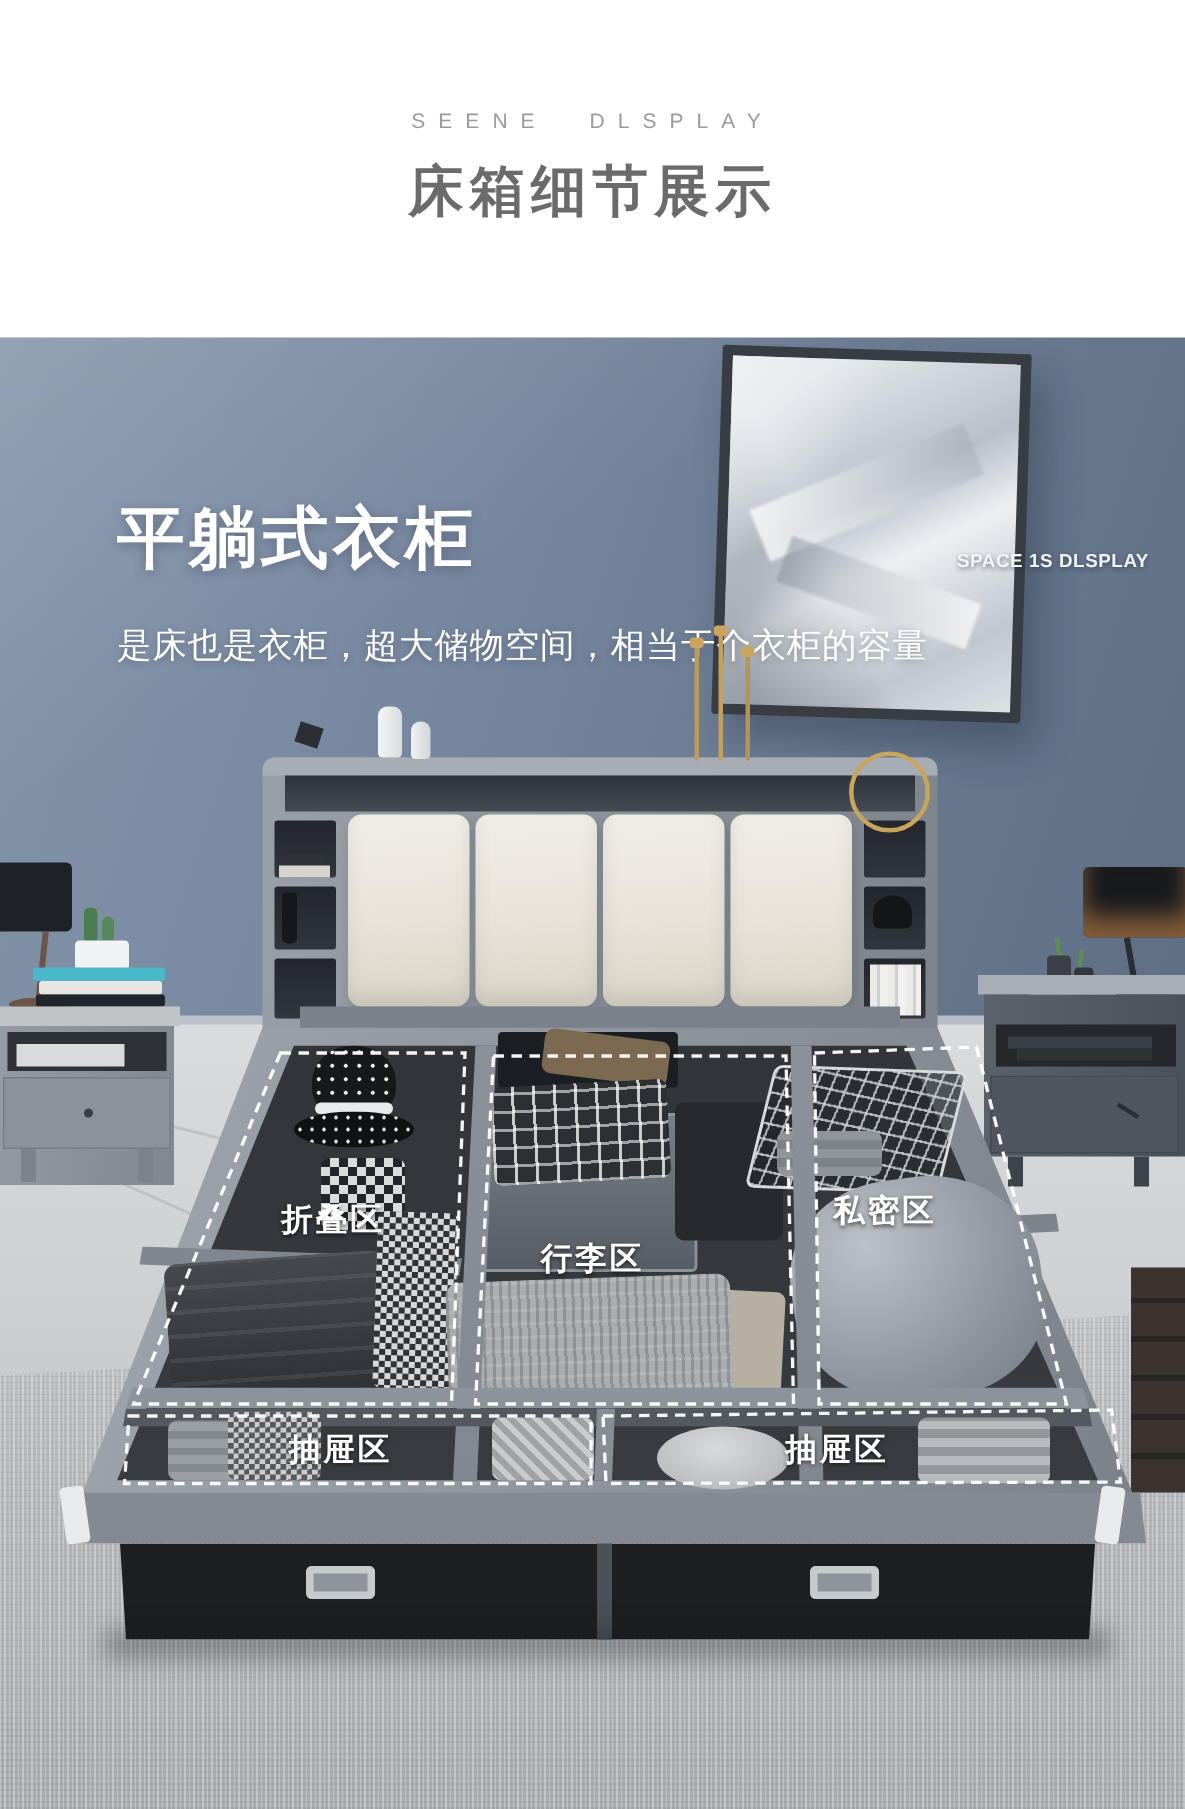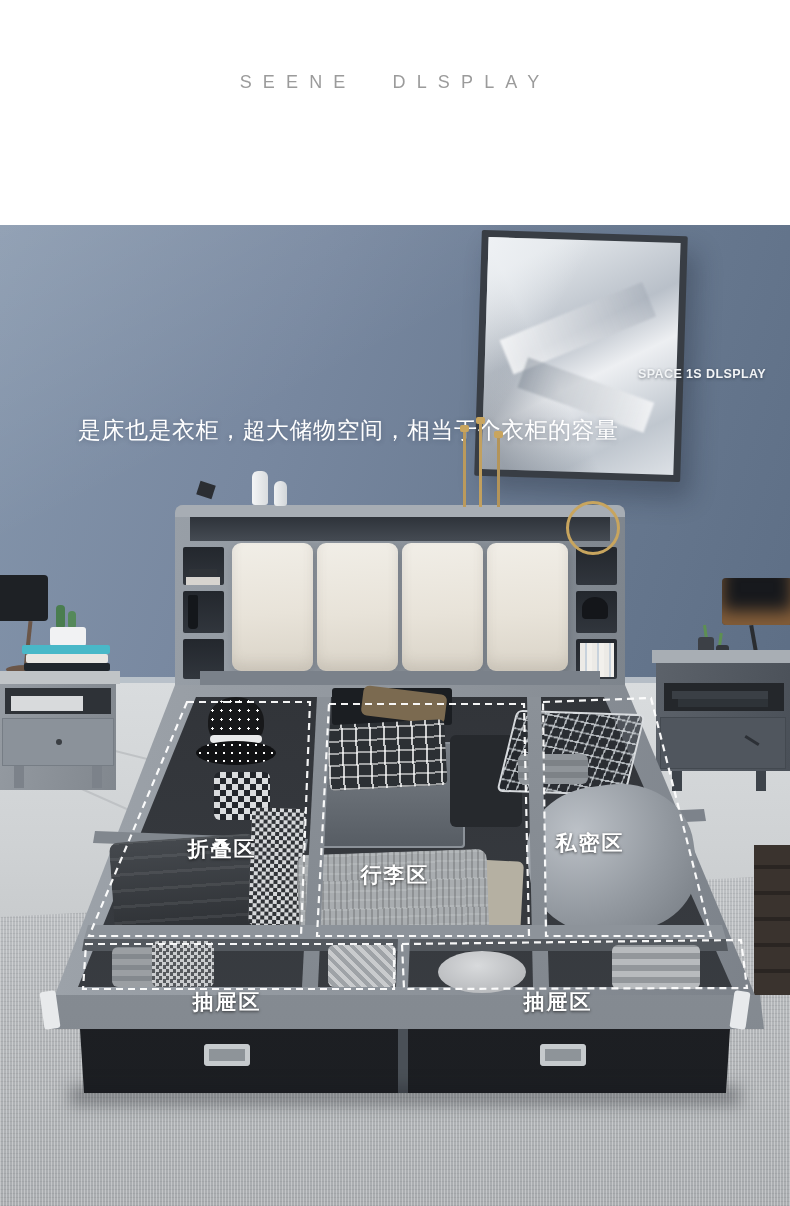--- a/index.html
+++ b/index.html
@@ -7,21 +7,21 @@
     width:790px;height:1206px;position:relative;overflow:hidden;
     background:#ffffff;
     font-family:"Liberation Sans","DejaVu Sans",sans-serif;
   }
   .abs{position:absolute;}
 
   
   .header{position:absolute;top:0;left:0;width:790px;height:225px;background:#ffffff;}
   .eyebrow{
     position:absolute;top:72px;left:0;width:100%;text-align:center;
-    font-size:18px;color:#9b9b9b;letter-spacing:.62em;word-spacing:1.1em;font-weight:400;
+    font-size:14px;color:#9b9b9b;letter-spacing:.62em;word-spacing:1.1em;font-weight:400;
   }
   .page-title{
     position:absolute;top:103px;left:0;width:100%;text-align:center;
     font-size:37px;font-weight:700;color:#6b6b6b;letter-spacing:4px;
   }
 
   
   .photo{position:absolute;top:225px;left:0;width:790px;height:981px;overflow:hidden;
     background:linear-gradient(108deg,#8495ab 0%,#7888a0 30%,#67788f 62%,#57687f 100%);}
   .light-streak{position:absolute;top:-120px;left:-260px;width:1000px;height:300px;
@@ -84,30 +84,31 @@
     background:linear-gradient(176deg,#f1eee7 0%,#e8e3d9 55%,#d9d3c7 100%);
     box-shadow:inset 0 -8px 12px rgba(90,85,70,.12),2px 4px 8px rgba(30,35,45,.18);}
   .hb-base{position:absolute;top:446px;left:200px;width:400px;height:18px;background:#7a818a;}
 
   
   .layer{position:absolute;top:0;left:0;width:790px;height:981px;}
 
   
   .zone-label{position:absolute;width:110px;text-align:center;
     font-size:21px;font-weight:700;color:#ffffff;letter-spacing:2px;
-    text-shadow:0 1px 3px rgba(0,0,0,.65);margin-top:36px;}
+    text-shadow:0 1px 3px rgba(0,0,0,.65);}
 
   
   .content{position:absolute;border-radius:6px;}
 </style>
 </head>
 <body>
 
 <div class="header">
   <div class="eyebrow">SEENE DLSPLAY</div>
+  <div class="page-title">床箱细节展示</div>
 </div>
 
 <div class="photo">
 
   <div class="light-streak"></div>
   <div class="baseboard"></div>
   <div class="floor"></div>
   <div class="tile-line" style="top:520px;left:0;width:190px;transform:rotate(14deg);"></div>
   <div class="tile-line" style="top:560px;left:0;width:150px;transform:rotate(24deg);"></div>
   <div class="tile-line" style="top:520px;left:610px;width:180px;transform:rotate(-14deg);"></div>
@@ -115,20 +116,21 @@
   <div class="wood-patch"></div>
 
   <div class="painting">
     <div class="canvas">
       <div class="stroke1"></div>
       <div class="stroke2"></div>
     </div>
   </div>
   <div class="painting-caption">SPACE 1S DLSPLAY</div>
 
+  <div class="headline">平躺式衣柜</div>
   <div class="subheadline">是床也是衣柜，超大储物空间，相当于个衣柜的容量</div>
 
   <div>
     <div class="abs" style="top:350px;left:-20px;width:68px;height:46px;background:#1e2125;border-radius:4px;"></div>
     <div class="abs" style="top:396px;left:26px;width:4px;height:48px;background:#6b5648;transform:rotate(6deg);"></div>
     <div class="abs" style="top:440px;left:6px;width:42px;height:9px;background:#6b5648;border-radius:50%;"></div>
     <div class="abs" style="top:380px;left:56px;width:9px;height:24px;background:#4a7d4f;border-radius:4px;"></div>
     <div class="abs" style="top:386px;left:68px;width:8px;height:18px;background:#55895a;border-radius:4px;"></div>
     <div class="abs" style="top:402px;left:50px;width:36px;height:26px;background:#f1f2f3;border-radius:3px 3px 10px 10px;"></div>
     <div class="abs" style="top:420px;left:22px;width:88px;height:9px;background:#49b8c8;border-radius:2px;"></div>

